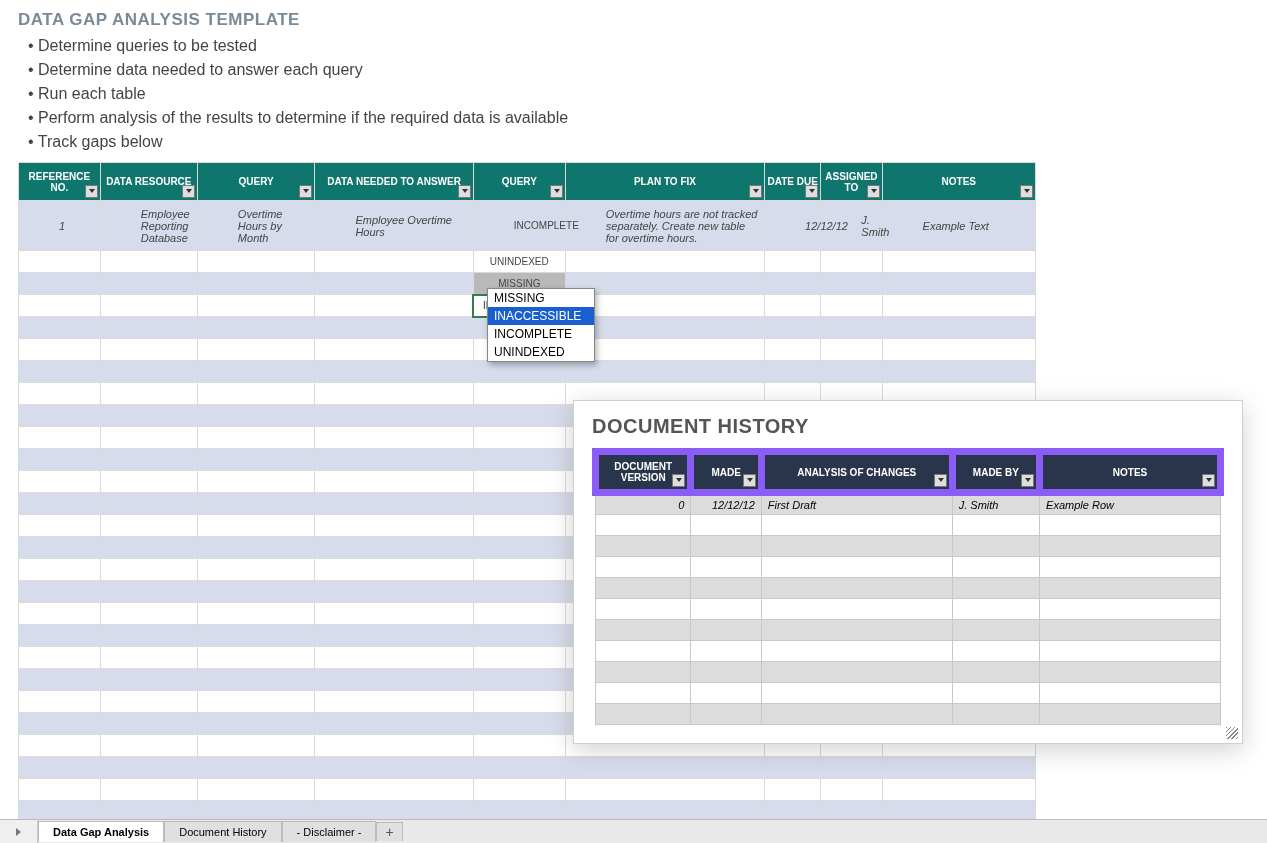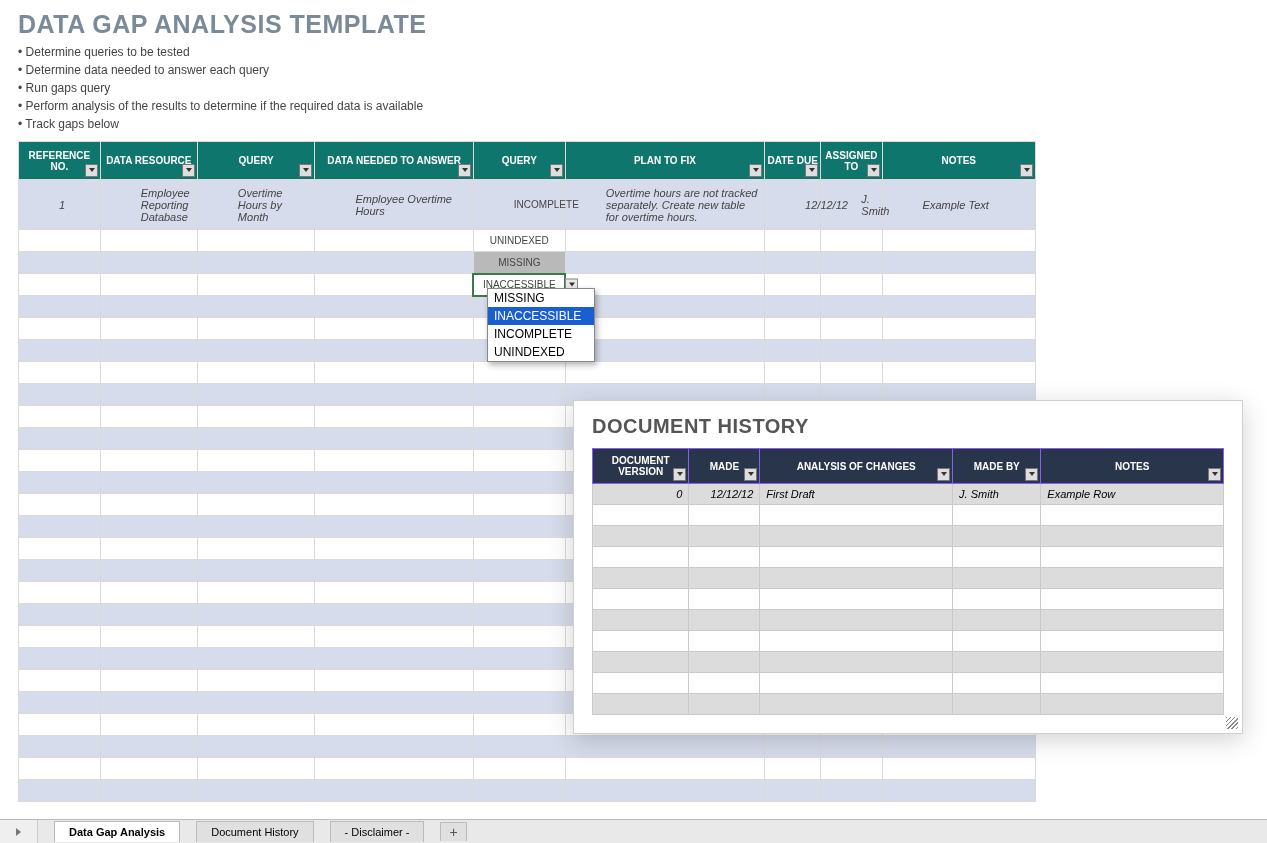--- a/index.html
+++ b/index.html
@@ -1,18 +1,18 @@
 <!DOCTYPE html>
 <html><head>
 <meta charset="utf-8">
 <style>
   * { box-sizing: border-box; margin: 0; padding: 0; }
   body { font-family: Arial, sans-serif; background: #fff; width: 1267px; height: 843px; overflow: hidden; position: relative; }
-  .page-title { color: #7a8a99; font-weight: bold; font-size: 25px; letter-spacing: 0.5px; padding: 10px 18px 2px; }
-  .bullets { padding: 2px 18px 8px; font-size: 12px; color: #444; line-height: 1.5; }
+  .page-title { color: #7a8a99; font-weight: bold; font-size: 17px; letter-spacing: 0.5px; padding: 10px 18px 2px; }
+  .bullets { padding: 2px 28px 8px; font-size: 16px; color: #444; line-height: 1.5; }
   .bullets div::before { content: "• "; }
 
   .main-table { border-collapse: collapse; table-layout: fixed; width: 1018px; margin-left: 18px; }
   .main-table th { background: #0f766e; color: #fff; font-size: 10px; font-weight: bold; text-align: center; padding: 4px 2px; border: 1px solid #dadada; position: relative; height: 38px; vertical-align: middle; }
   .main-table td { border: 1px solid #dadada; font-size: 11px; font-style: italic; color: #444; padding: 3px 6px; height: 22px; vertical-align: middle; }
   .main-table tbody tr:nth-child(odd) td { background: #d7dcec; }
   .main-table tbody tr:nth-child(even) td { background: #fff; }
   .main-table tbody tr.tall td { height: 50px; }
   .main-table tbody tr:first-child td { background: #d7dcec; padding-left: 40px; }
 
@@ -35,43 +35,43 @@
   .filter-icon { position: absolute; right: 2px; bottom: 2px; width: 13px; height: 13px; background: #dedede; border: 1px solid #777; }
   .filter-icon::after { content:""; position:absolute; left:3px; top:3px; border-left:3px solid transparent; border-right:3px solid transparent; border-top:4px solid #333; }
 
   .dropdown { position: absolute; left: 487px; top: 288px; width: 108px; background: #fff; border: 1px solid #888; box-shadow: 2px 3px 6px rgba(0,0,0,.3); font-size: 12px; z-index: 20; }
   .dropdown div { padding: 2px 6px; cursor: default; }
   .dropdown .sel { background: #1a5fd0; color: #fff; }
 
   .history-panel { position: absolute; left: 573px; top: 400px; width: 670px; background: #fff; border: 1px solid #d0d0d0; box-shadow: 0 6px 24px rgba(0,0,0,.18); padding: 14px 18px 18px; z-index: 15; }
   .history-title { color: #555; font-weight: bold; font-size: 20px; letter-spacing: .5px; margin-bottom: 10px; }
   .history-table { border-collapse: collapse; width: 100%; }
-  .history-table th { background: #29354a; color: #fff; font-size: 10px; text-align: center; padding: 6px 2px; border: 1px solid #8b5cf6; position: relative; height: 30px; }
+  .history-table th { background: #29354a; color: #fff; font-size: 10px; text-align: center; padding: 6px 2px; border: 7px solid #8b5cf6; position: relative; height: 30px; }
   .history-table td { border: 1px solid #c9c9c9; font-size: 11px; font-style: italic; padding: 3px 6px; height: 21px; }
   .history-table tbody tr:nth-child(odd) td { background: #dcdcdc; }
   .history-table tbody tr:nth-child(even) td { background: #fff; }
   .history-table .right { text-align: right; }
   .hcol-ver { width: 95px; } .hcol-date { width: 70px; } .hcol-sum { width: 190px; } .hcol-made { width: 87px; } .hcol-notes { width: 180px; }
   .resize-grip { position: absolute; right: 4px; bottom: 4px; width: 12px; height: 12px; background: repeating-linear-gradient(135deg,#888 0,#888 1px,transparent 1px,transparent 3px); }
 
   .tabs { position: absolute; left: 0; bottom: 0; width: 100%; height: 24px; background: #e9e9e9; border-top: 1px solid #bbb; display: flex; align-items: center; font-size: 11px; }
   .tabs .nav { width: 38px; height: 100%; display:flex; align-items:center; justify-content:center; border-right:1px solid #ccc; background:#efefef; }
   .tabs .nav::after { content:""; border-top:4px solid transparent; border-bottom:4px solid transparent; border-left:5px solid #777; }
-  .tab { padding: 4px 14px; background: #e0e0e0; border: 1px solid #bbb; border-bottom: none; margin-left: 16px; cursor: pointer; }
+  .tab { padding: 4px 14px; background: #e0e0e0; border: 1px solid #bbb; border-bottom: none; margin-left: 0; cursor: pointer; }
   .tab.active { background: #fff; font-weight: bold; }
   .tab.add { padding: 1px 8px; font-size: 14px; color: #555; }
 </style>
 </head>
 <body>
 
 <div class="page-title">DATA GAP ANALYSIS TEMPLATE</div>
 <div class="bullets">
   <div>Determine queries to be tested</div>
   <div>Determine data needed to answer each query</div>
-  <div>Run gaps query</div>
+  <div>Run each table</div>
   <div>Perform analysis of the results to determine if the required data is available</div>
   <div>Track gaps below</div>
 </div>
 
 <table class="main-table">
   <colgroup>
     <col class="col-ref">
       <col class="col-res">
       <col class="col-query">
       <col class="col-needed">

